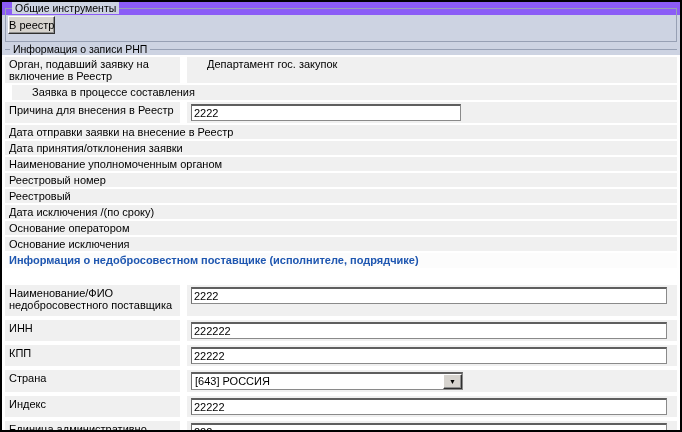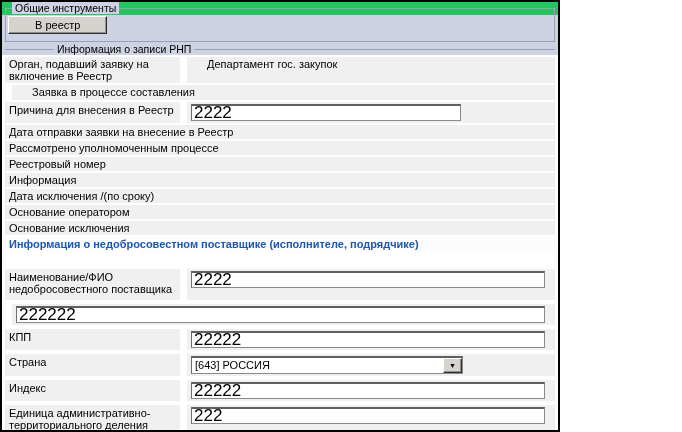--- a/index.html
+++ b/index.html
@@ -1,65 +1,65 @@
 <!DOCTYPE html>
 <html><head>
 <meta charset="utf-8">
 <style>
   html,body{margin:0;padding:0;}
   .page{
-    width:560px;height:432px;box-sizing:border-box;
-    border:2px solid #000;background:#22c55e;overflow:hidden;
+    width:682px;height:432px;box-sizing:border-box;
+    border:2px solid #000;background:#8b5cf6;overflow:hidden;
     font-family:"Liberation Sans",sans-serif;font-size:11px;color:#000;
     position:relative;
   }
   
   .top-band{background:#cdd3e2;padding:0 3px;height:40px;box-sizing:border-box;}
   .fs1{
     position:relative;margin:0;height:27px;box-sizing:border-box;
     border:1px solid #97a0b4;border-top:none;margin-top:13px;
   }
   .fs1-top{position:absolute;left:-1px;right:-1px;top:-7px;height:7px;
     border:1px solid #97a0b4;border-bottom:none;}
   .fs1-legend{
     position:absolute;top:-13px;left:6px;background:#cdd3e2;
     padding:0 3px;font-size:10.5px;white-space:nowrap;line-height:12px;
   }
   .btn{
     position:absolute;left:2px;top:1px;height:18px;
     background:#d6d3ce;font-family:"Liberation Sans",sans-serif;font-size:11px;
-    padding:0 26px;border:1px solid;border-color:#fff #303030 #303030 #fff;
+    padding:0 0;border:1px solid;border-color:#fff #303030 #303030 #fff;
     box-shadow:inset -1px -1px 0 #8f8f8f;cursor:default;
   }
   .fs2{position:relative;height:12px;margin-top:1px;}
   .fs2-line{position:absolute;left:0;right:0;top:6px;border-top:1px solid #97a0b4;}
   .fs2-legend{
     position:absolute;top:0;left:5px;background:#cdd3e2;
-    padding:0 3px;font-size:10.5px;white-space:nowrap;line-height:12px;margin-left:44px;
+    padding:0 3px;font-size:10.5px;white-space:nowrap;line-height:12px;
   }
   
   .form{background:#fff;padding:2px 3px 18px 3px;}
   .row{display:flex;margin-bottom:2px;}
   .cell{background:#f0f0f0;padding:2px 4px;line-height:12px;box-sizing:border-box;}
   .lbl{width:175px;flex:0 0 175px;}
   .val{flex:1;margin-left:7px;}
   .single{flex:1;}              
   .s1 .cell{padding-top:1px;padding-bottom:1px;}
   .row.r-input .cell{padding-top:2px;padding-bottom:2px;}
   .sec2 .row{margin-bottom:4px;border-radius:11px;}
   .tall .val, .tall .lbl{min-height:31px;}
   .tall2 .val,.tall2 .lbl{min-height:27px;}
   .sec-head{
     background:#fcfcfc;color:#1e56b0;font-weight:bold;
     padding:1px 4px 2px 4px;margin-bottom:17px;line-height:12px;
   }
   input.txt{
     display:block;background:#fff;height:17px;box-sizing:border-box;
     border:1px solid #8a8a8a;border-top:2px solid #5f5f5f;border-left-color:#6e6e6e;
-    font-family:"Liberation Sans",sans-serif;font-size:17px;padding:0 2px;margin:0;
+    font-family:"Liberation Sans",sans-serif;font-size:11px;padding:0 2px;margin:0;
   }
   .w-short{width:270px;}
   .w-full{width:calc(100% - 6px);}
   .combo{
     width:272px;height:18px;box-sizing:border-box;background:#fff;display:flex;
     border:1px solid #8a8a8a;border-top:2px solid #5f5f5f;border-left-color:#6e6e6e;justify-content:flex-end;
   }
   .combo-text{flex:1;padding:1px 3px;line-height:13px;overflow:hidden;white-space:nowrap;}
   .combo-btn{
     width:17px;flex:0 0 17px;background:#d6d3ce;display:flex;align-items:center;
@@ -106,27 +106,30 @@
         <div class="cell lbl">Причина для внесения в Реестр</div>
         <div class="cell val">
           <input class="txt w-short" type="text" value="2222" style="">
         </div>
       </div>
 
       <div class="row">
         <div class="cell single">Дата отправки заявки на внесение в Реестр</div>
       </div>
       <div class="row">
-        <div class="cell single">Рассмотрено уполномоченным процессе</div>
+        <div class="cell single">Дата принятия/отклонения заявки</div>
+      </div>
+      <div class="row">
+        <div class="cell single">Наименование уполномоченным органом</div>
       </div>
       <div class="row">
         <div class="cell single">Реестровый номер</div>
       </div>
       <div class="row">
-        <div class="cell single">Информация</div>
+        <div class="cell single">Реестровый</div>
       </div>
       <div class="row">
         <div class="cell single">Дата исключения /(по сроку)</div>
       </div>
       <div class="row">
         <div class="cell single">Основание оператором</div>
       </div>
       <div class="row">
         <div class="cell single">Основание исключения</div>
       </div>
@@ -137,20 +140,21 @@
     <div class="sec2">
 
       <div class="row r-input tall">
         <div class="cell lbl">Наименование/ФИО недобросовестного поставщика</div>
         <div class="cell val">
           <input class="txt w-full" type="text" value="2222" style="">
         </div>
       </div>
 
       <div class="row r-input">
+        <div class="cell lbl">ИНН</div>
         <div class="cell val">
           <input class="txt w-full" type="text" value="222222" style="">
         </div>
       </div>
 
       <div class="row r-input">
         <div class="cell lbl">КПП</div>
         <div class="cell val">
           <input class="txt w-full" type="text" value="22222" style="">
         </div>

